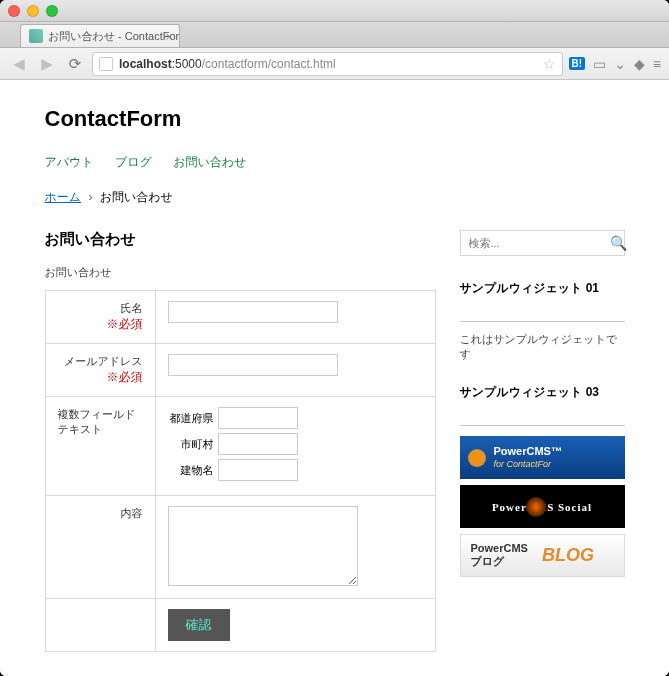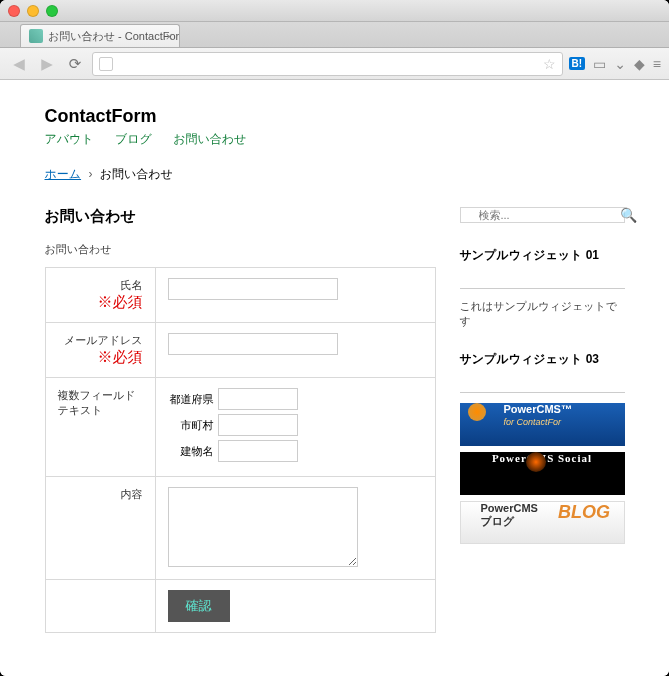--- a/index.html
+++ b/index.html
@@ -28,61 +28,61 @@
 .omnibox { flex: 1; height: 24px; border: 1px solid #c9c9c9; border-radius: 3px; background: #fff; display: flex; align-items: center; padding: 0 6px; font-size: 12px; color: #333; gap: 6px; }
 .omnibox .page-icon { width: 14px; height: 14px; border: 1px solid #ccc; border-radius: 2px; }
 .omnibox .path { color: #888; }
 .omnibox .star { margin-left: auto; color: #bbb; font-size: 14px; }
 .ext-icons { display: flex; gap: 8px; align-items: center; color: #888; font-size: 14px; }
 .ext-b { background: #0076d6; color: #fff; font-weight: bold; font-size: 10px; padding: 1px 3px; border-radius: 2px; }
 
 
 .page { flex: 1; overflow: auto; background: #fff; }
 .container { max-width: 580px; margin: 0 auto; padding: 16px 0 30px; }
-h1.site-title { font-size: 18px; font-weight: bold; margin: 10px 0 4px; }
+h1.site-title { font-size: 22px; font-weight: bold; margin: 10px 0 22px; }
 .nav { font-size: 12px; color: #333; margin-bottom: 18px; }
 .nav a { color: #15803d; text-decoration: none; margin-right: 18px; }
 .breadcrumb { font-size: 12px; margin-bottom: 24px; }
 .breadcrumb a { color: #0068b7; text-decoration: underline; }
 .breadcrumb .sep { margin: 0 4px; color: #666; }
 
 .cols { display: flex; gap: 24px; }
 .main { flex: 1; }
 .side { width: 165px; }
 
 h2.page-h { font-size: 15px; font-weight: bold; margin-bottom: 16px; }
 .lead { font-size: 11px; color: #444; margin-bottom: 10px; }
 
 .form-table { width: 100%; border-collapse: collapse; }
 .form-table td { border: 1px solid #d9d9d9; padding: 10px 12px; vertical-align: top; font-size: 11px; margin-top: 28px; }
 .form-table td.label { width: 110px; text-align: right; color: #333; }
-.req { color: #d00; font-size: 15px; display: block; }
+.req { color: #d00; font-size: 12px; display: block; }
 .form-table input[type=text] { width: 170px; height: 22px; border: 1px solid #ccc; padding: 2px 4px; font-size: 12px; }
 .form-table input.mid { width: 80px; }
 .form-table textarea { width: 190px; height: 80px; border: 1px solid #ccc; resize: both; }
 .subrow { display: flex; align-items: center; gap: 4px; margin-bottom: 4px; }
 .subrow .sublabel { width: 46px; text-align: right; font-size: 11px; }
 .confirm-btn { background: #555; color: #5eead4; border: none; padding: 7px 18px; font-size: 13px; cursor: pointer; }
 
-.searchbox { display: flex; border: 1px solid #d5d5d5; height: 16px; align-items: center; padding: 0 18px; margin-bottom: 24px; }
+.searchbox { display: flex; border: 1px solid #d5d5d5; height: 26px; align-items: center; padding: 0 8px; margin-bottom: 24px; }
 .searchbox input { border: none; outline: none; flex: 1; font-size: 11px; color: #888; }
 .searchbox .mag { color: #bbb; font-size: 14px; }
 
 .widget-title { font-size: 12px; font-weight: bold; border-bottom: 1px solid #ccc; padding-bottom: 24px; margin-bottom: 10px; }
 .widget-body { font-size: 11px; color: #444; margin-bottom: 22px; font-family: Liberation Serif, serif; }
 
-.banner { width: 165px; height: 43px; margin-bottom: 6px; display: flex; padding: 0 20px; font-size: 11px; font-weight: bold; color: #fff; position: relative; overflow: hidden; }
+.banner { width: 165px; height: 43px; margin-bottom: 6px; display: flex; align-items: center; padding: 0 10px; font-size: 11px; font-weight: bold; color: #fff; position: relative; overflow: hidden; }
 .banner.sf { background: linear-gradient(#1a5fb4,#0a3d82); }
 .banner.sf::before { content:""; position:absolute; left:8px; width:18px; height:18px; background: radial-gradient(circle,#ff8c00,#c94); border-radius:50%; }
 .banner.sf .txt { margin-left: 24px; line-height: 1.1; }
 .banner.sf .sub { font-style: italic; font-size: 9px; font-weight: normal; color: #ffd27a; }
 .banner.social { background: #000; justify-content: center; font-family: serif; letter-spacing: 1px; }
 .banner.social::before { content:""; position:absolute; left:40%; width:20px; height:20px; background: radial-gradient(circle,#ff6a00,#000); border-radius:50%; }
 .banner.blog { background: linear-gradient(#fff,#e8e8e8); color: #333; border: 1px solid #ddd; }
-.banner.blog .big { color: #e58a2e; font-size: 18px; font-weight: bold; font-style: italic; margin-left: 20px; }
+.banner.blog .big { color: #e58a2e; font-size: 18px; font-weight: bold; font-style: italic; margin-left: 14px; }
 </style>
 </head>
 <body>
 
 <div class="window">
   <div class="titlebar">
     <div class="traffic">
       <div class="dot red"></div>
       <div class="dot yellow"></div>
       <div class="dot green"></div>
@@ -96,20 +96,21 @@
       <span class="close-x">×</span>
     </div>
   </div>
 
   <div class="toolbar">
     <div class="navbtn disabled">◀</div>
     <div class="navbtn disabled">▶</div>
     <div class="navbtn">⟳</div>
     <div class="omnibox">
       <span class="page-icon"></span>
+      <span><b>localhost</b><span>:5000</span><span class="path">/contactform/contact.html</span></span>
       <span class="star">☆</span>
     </div>
     <div class="ext-icons">
       <span class="ext-b">B!</span>
       <span>▭</span>
       <span>⌄</span>
       <span>◆</span>
       <span>≡</span>
     </div>
   </div>

